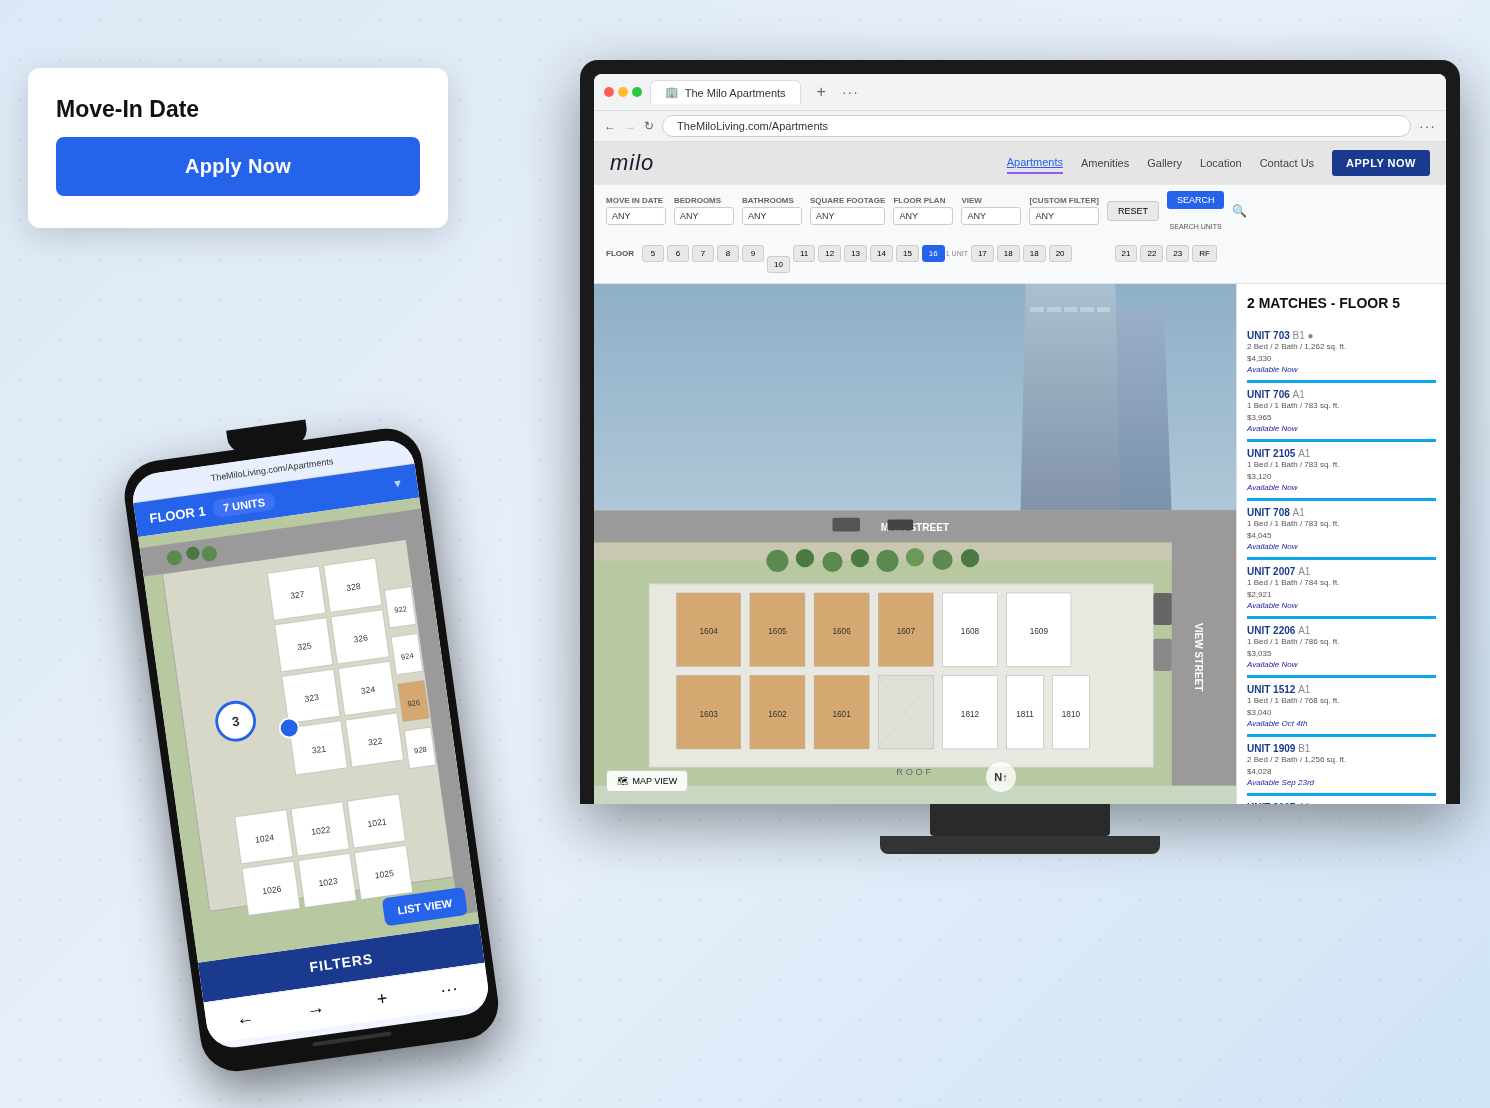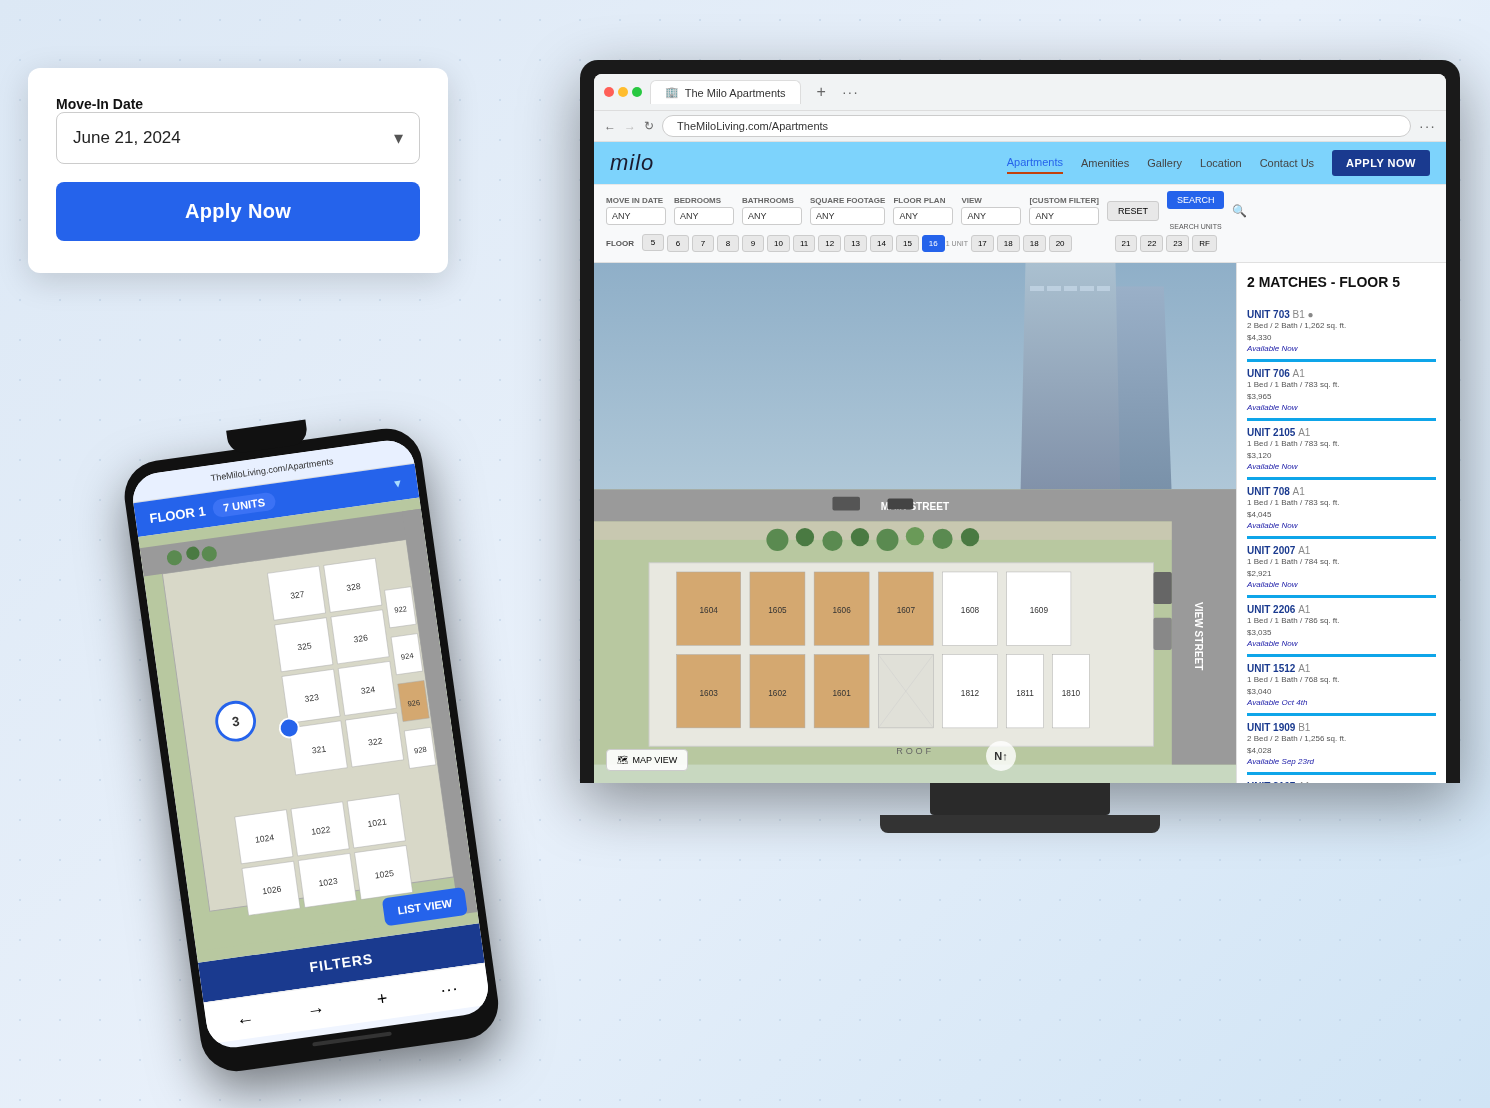--- a/index.html
+++ b/index.html
@@ -18,23 +18,24 @@
       top: 68px;
       left: 28px;
       width: 420px;
       background: #fff;
       border-radius: 12px;
       padding: 28px 28px 32px;
       box-shadow: 0 8px 32px rgba(0,0,0,0.15);
       z-index: 10;
     }
     .floating-card .move-in-label {
-      font-size: 14px;
+      font-size: 23px;
       font-weight: 600;
       color: #111;
+      margin-bottom: 14px;
     }
     .date-dropdown {
       width: 100%;
       border: 1.5px solid #ccc;
       border-radius: 8px;
       padding: 14px 16px;
       font-size: 17px;
       color: #222;
       display: flex;
       justify-content: space-between;
@@ -152,21 +153,21 @@
       outline: none;
     }
     .browser-dots-menu {
       font-size: 14px;
       color: #666;
       letter-spacing: 1px;
     }
 
     
     .website-content {
-      background: #7dd3fc;
+      background: #e5e5e5;
       font-size: 11px;
     }
     .site-header {
       display: flex;
       align-items: center;
       padding: 8px 16px;
       border-bottom: 1px solid #e8e8e8;
       gap: 20px;
     }
     .site-logo {
@@ -181,22 +182,23 @@
       margin-left: auto;
       align-items: center;
     }
     .nav-item {
       font-size: 11px;
       color: #444;
       cursor: pointer;
       padding: 4px 0;
     }
     .nav-item.active {
-      border-bottom: 2px solid #c2410c;
+      border-bottom: 2px solid #8b5cf6;
       color: #2563eb;
+      text-decoration: underline;
     }
     .apply-nav-btn {
       background: #1a3a8f;
       color: #fff;
       border: none;
       border-radius: 3px;
       padding: 7px 14px;
       font-size: 11px;
       font-weight: 600;
       cursor: pointer;
@@ -461,24 +463,20 @@
       pointer-events: none;
     }
   </style>
 </head>
 <body>
 
 <div class="bg-dots"></div>
 
 <div class="floating-card">
   <div class="move-in-label">Move-In Date</div>
-  <div class="date-dropdown">
-    <span>June 21, 2024</span>
-    <span class="chevron">▾</span>
-  </div>
   <button class="apply-now-btn">Apply Now</button>
 </div>
 
 <div class="monitor-container">
   <div class="monitor-body">
     <div class="monitor-screen">
 
       <div class="browser-chrome">
         <div class="browser-dots">
           <div class="browser-dot dot-red"></div>
@@ -577,21 +575,21 @@
               </div>
               <div style="display:flex;flex-direction:column;align-items:center;gap:1px;">
                 <button class="floor-btn">7</button>
               </div>
               <div style="display:flex;flex-direction:column;align-items:center;gap:1px;">
                 <button class="floor-btn">8</button>
               </div>
               <div style="display:flex;flex-direction:column;align-items:center;gap:1px;">
                 <button class="floor-btn">9</button>
               </div>
-              <div style="display:flex;flex-direction:column;align-items:center;gap:1px;">
+              <div style="display:flex;flex-direction:column;align-items:center;gap:1px;margin-top:22px;">
                 <button class="floor-btn">10</button>
               </div>
               <div style="display:flex;flex-direction:column;align-items:center;gap:1px;">
                 <button class="floor-btn">11</button>
               </div>
               <div style="display:flex;flex-direction:column;align-items:center;gap:1px;">
                 <button class="floor-btn">12</button>
               </div>
               <div style="display:flex;flex-direction:column;align-items:center;gap:1px;">
                 <button class="floor-btn">13</button>

